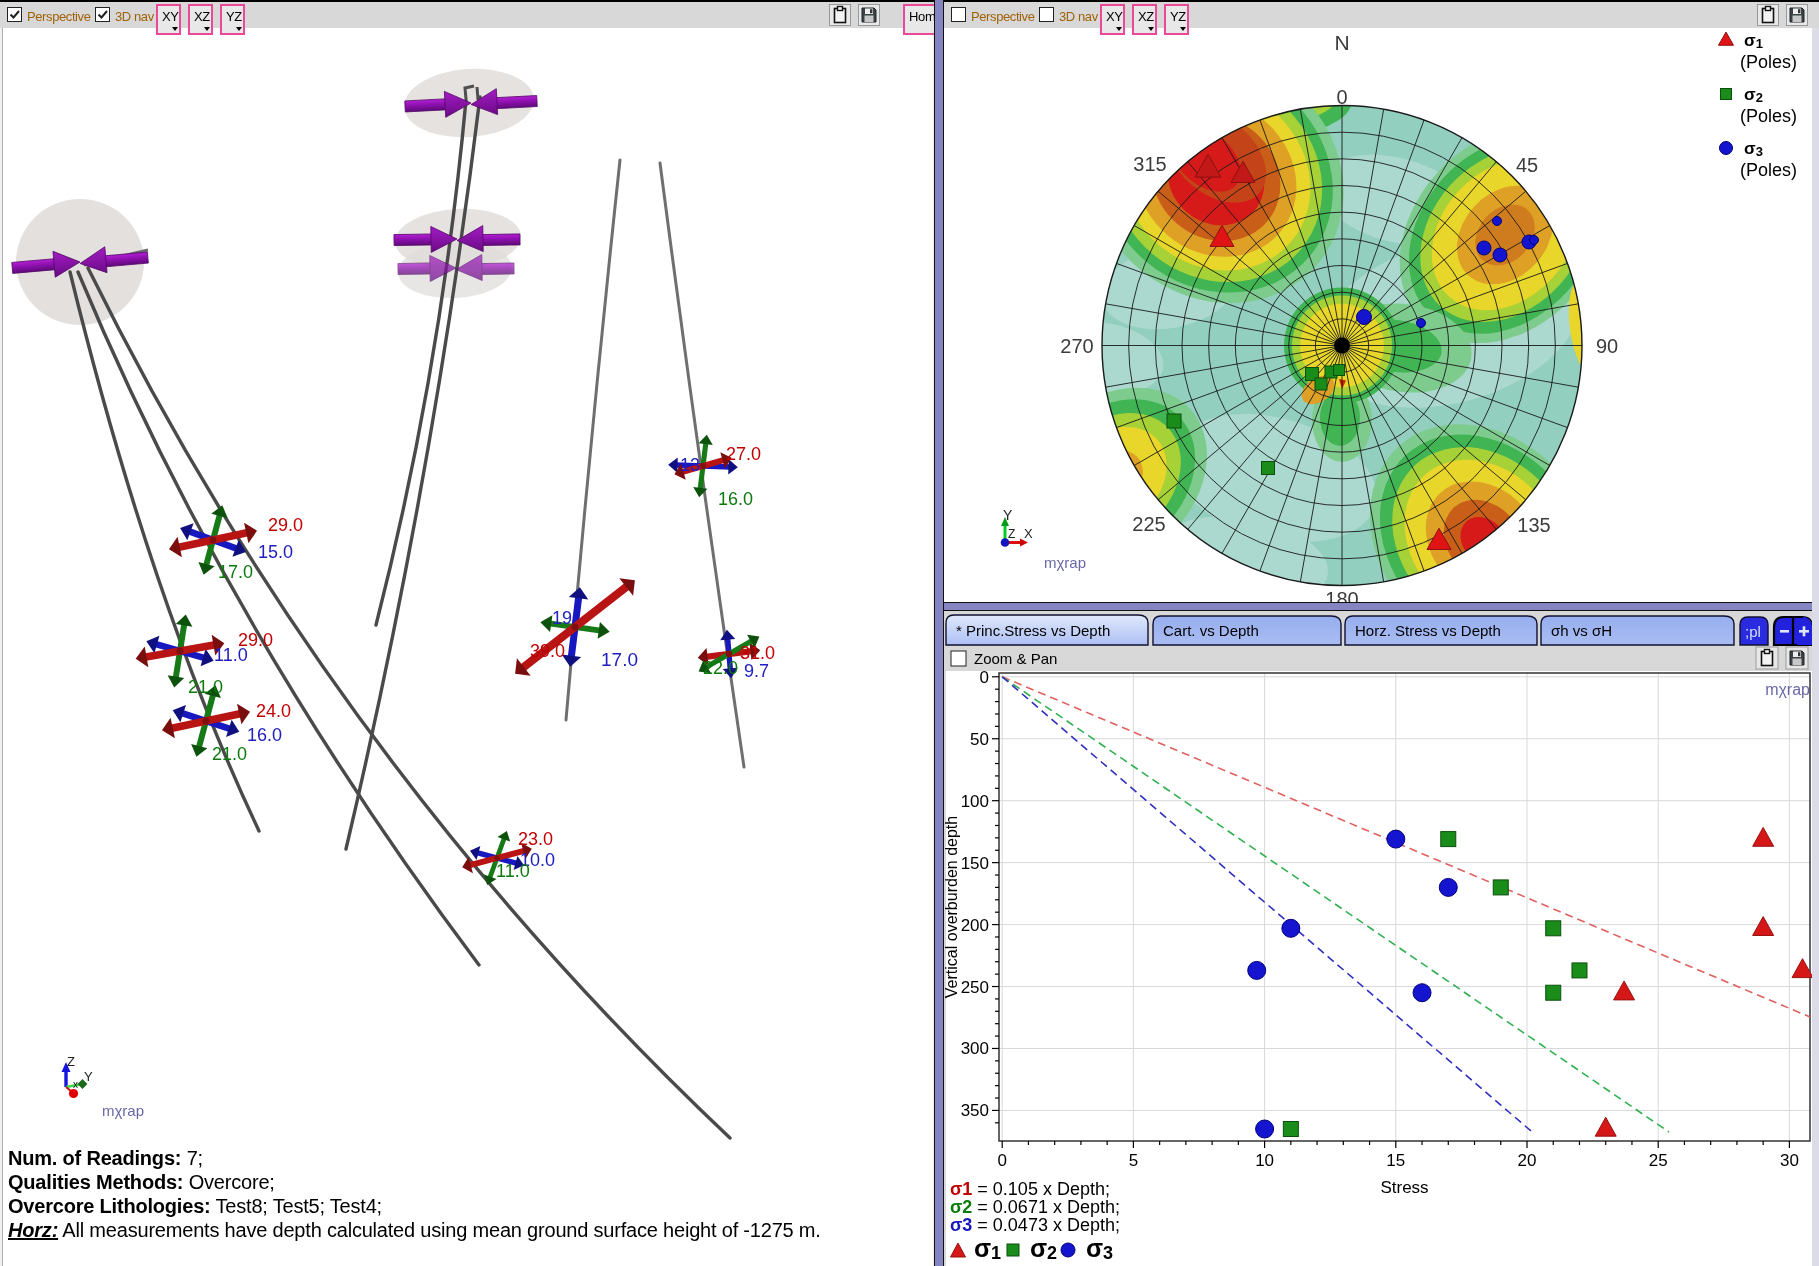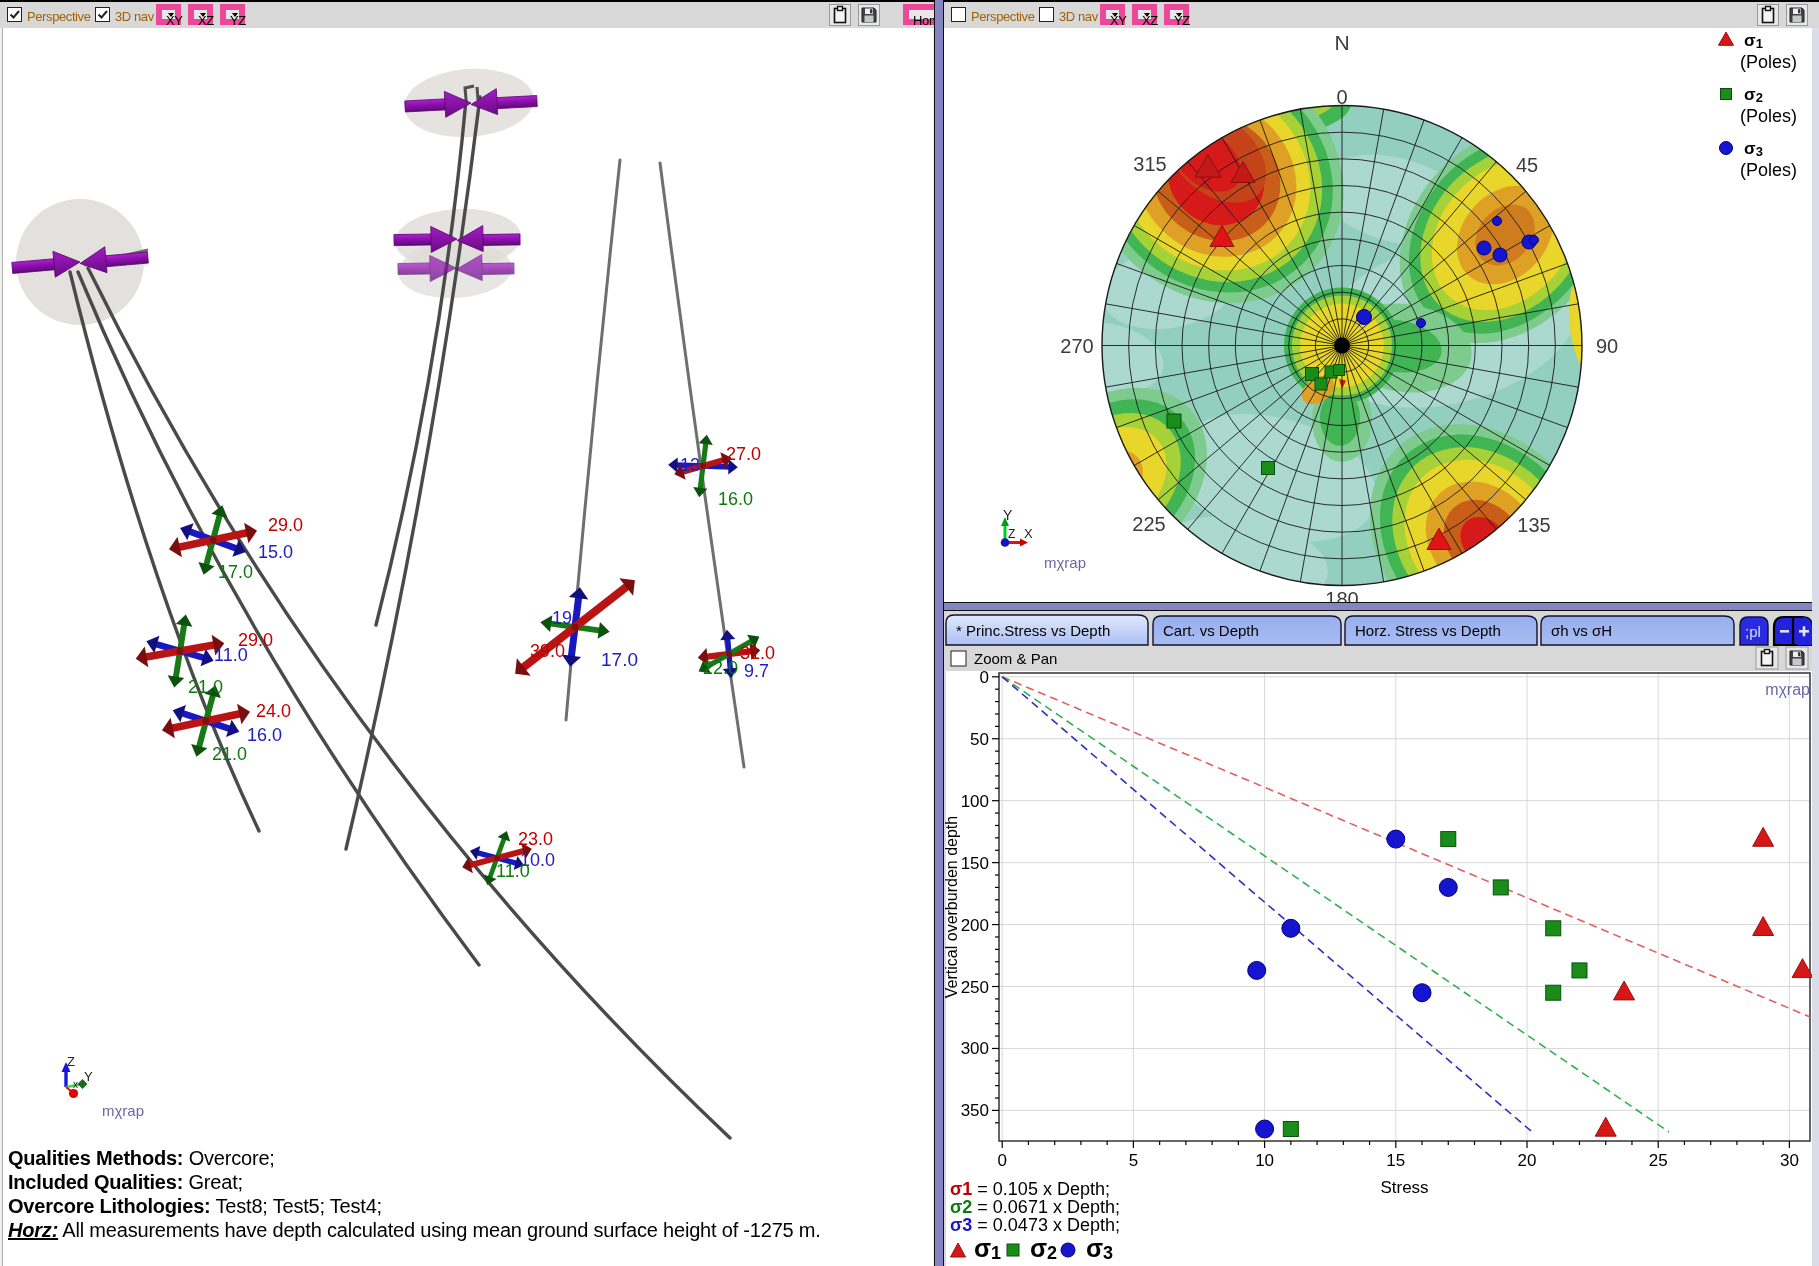--- a/index.html
+++ b/index.html
@@ -4,21 +4,21 @@
 <style>
 * { margin:0; padding:0; box-sizing:border-box; }
 html,body { width:1819px; height:1266px; overflow:hidden; background:#f0f0f0;
   font-family:"Liberation Sans", sans-serif; }
 #page { position:absolute; top:0; left:0; width:1819px; height:1266px; }
 .abs { position:absolute; }
 .toolbar { position:absolute; background:#d8d8d8; border-top:2px solid #000; }
 .cb { position:absolute; width:15px; height:15px; background:#fff; border:1px solid #222; }
 .cb svg { position:absolute; left:0; top:0; }
 .cblabel { position:absolute; font-size:13px; padding-top:2px; color:#a16207; letter-spacing:-0.4px; }
-.tbbtn { position:absolute; height:21px; background:#e8e8e8; border:6px solid #ec4899;
+.tbbtn { position:absolute; height:31px; background:#e8e8e8; border:2px solid #ec4899;
   font-size:13px; color:#000; text-align:left; padding:3px 3px 0 4px; letter-spacing:-0.3px; }
 .iconbtn { position:absolute; width:22px; height:22px; background:#e8e8e8; border:1px solid #999; }
 </style>
 </head>
 <body>
 <div id="page">
 
   <div class="toolbar" style="left:0;top:0;width:934px;height:28px;"></div>
   <div class="abs" style="left:2px;top:28px;width:931px;height:1238px;background:#fff;border-left:1px solid #b0b0b0;"></div>
 
@@ -256,22 +256,22 @@
         <line x1="63" y1="1059" x2="69" y2="1064" stroke="#cc1111" stroke-width="2"></line>
         <circle cx="70.5" cy="1065.5" r="4.6" fill="#e00000" stroke="none"></circle>
       </g>
       <text x="64" y="1038" font-size="13" fill="#222">Z</text>
       <text x="81" y="1053" font-size="13" fill="#222">Y</text>
       <text x="70" y="1060" font-size="10" fill="#222">x</text>
       <text x="99" y="1088" font-size="15" fill="#6868a8">mχrap</text>
     </svg>
 
   <div class="abs" style="left:8px;top:1146px;font-size:20px;line-height:24px;color:#000;letter-spacing:-0.2px;">
+    <div><b>Num. of Readings:</b> 7;</div>
     <div><b>Qualities Methods:</b> Overcore;</div>
-    <div><b>Included Qualities:</b> Great;</div>
     <div><b>Overcore Lithologies:</b> Test8; Test5; Test4;</div>
     <div><span style="font-weight:bold;font-style:italic;text-decoration:underline;">Horz:</span> All measurements have depth calculated using mean ground surface height of -1275 m.</div>
   </div>
 
   <div class="abs" style="left:934px;top:0;width:10px;height:1266px;background:#8585c2;border-left:1px solid #111;border-right:1px solid #111;"></div>
 
   <div class="toolbar" style="left:944px;top:0;width:875px;height:28px;"></div>
   <div class="abs" style="left:944px;top:28px;width:875px;height:574px;background:#fff;"></div>
   <div id="rtb">
     <div class="cb" style="left:951px;top:7px;"></div>

